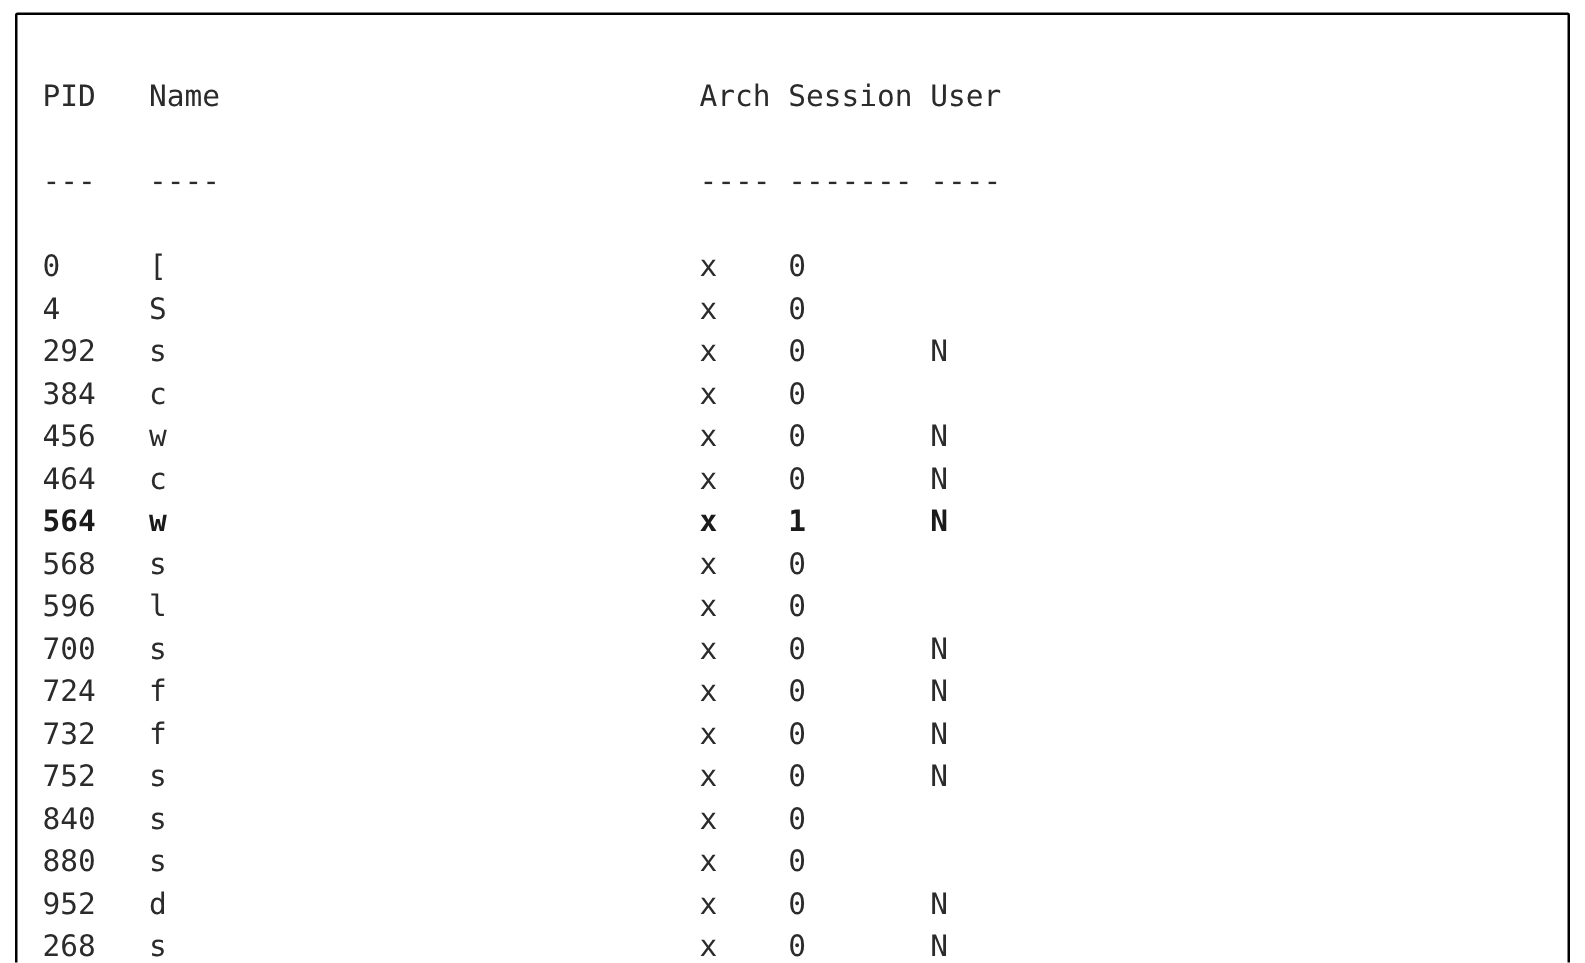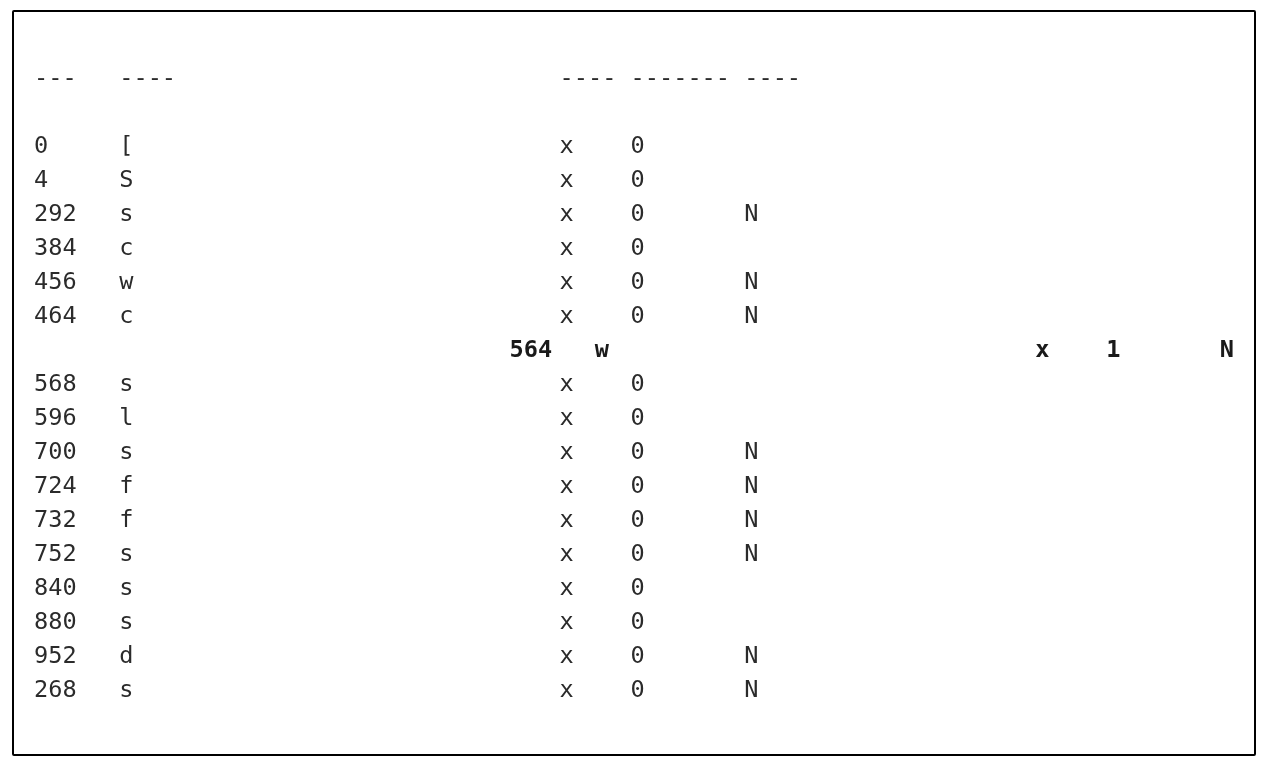--- a/index.html
+++ b/index.html
@@ -16,21 +16,22 @@
     border: 2px solid #000000;
     border-radius: 2px;
     padding: 14px 20px 14px 20px;
     font-family: "Consolas", "Menlo", "DejaVu Sans Mono", "Courier New", monospace;
     font-size: 23.6px;
     line-height: 34px;
     color: #2b2b2b;
     white-space: pre;
     letter-spacing: 0px;
   }
-  .row-bold { font-weight: 700; color:#1a1a1a;text-align:right; }
+  .row-bold { font-weight: 700; color:#1a1a1a; }
 </style>
 </head>
 <body>
 
 <div class="terminal-box">
+<div id="header-line">PID   Name                           Arch Session User</div>
 <div id="underline-line">---   ----                           ---- ------- ----</div>
 <div id="rows"><div>0     [                              x    0       </div><div>4     S                              x    0       </div><div>292   s                              x    0       N</div><div>384   c                              x    0       </div><div>456   w                              x    0       N</div><div>464   c                              x    0       N</div><div class="row-bold">564   w                              x    1       N</div><div>568   s                              x    0       </div><div>596   l                              x    0       </div><div>700   s                              x    0       N</div><div>724   f                              x    0       N</div><div>732   f                              x    0       N</div><div>752   s                              x    0       N</div><div>840   s                              x    0       </div><div>880   s                              x    0       </div><div>952   d                              x    0       N</div><div>268   s                              x    0       N</div></div>
 </div>
 
 </body></html>

